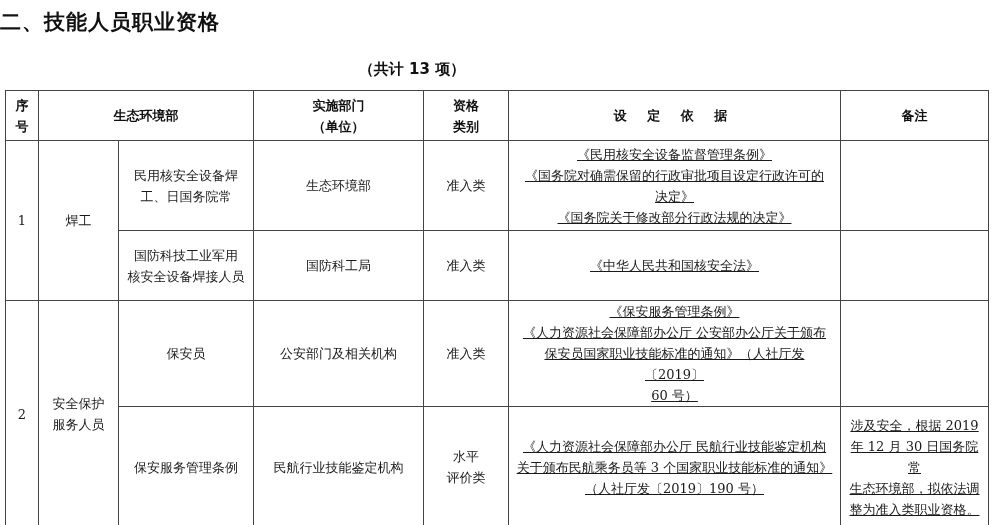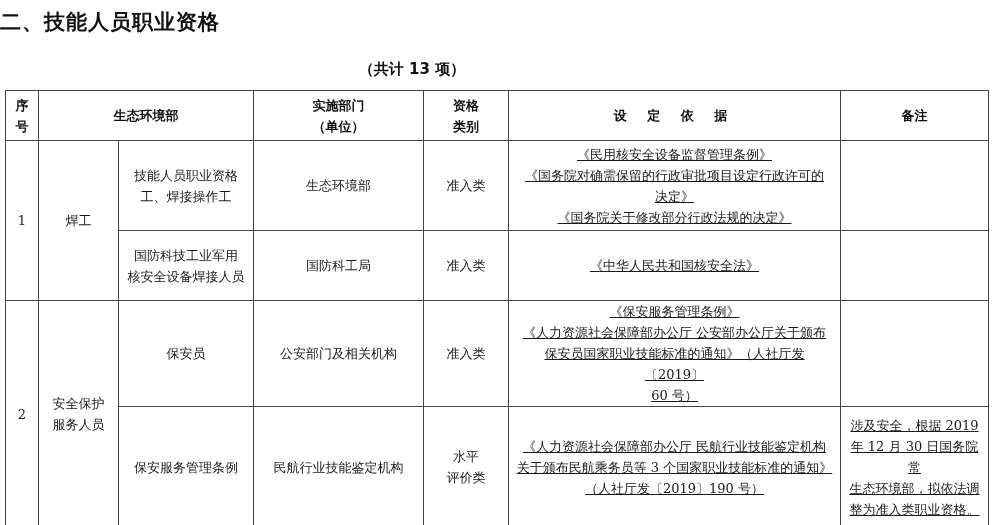--- a/index.html
+++ b/index.html
@@ -72,22 +72,22 @@
     <th class="spaced">设 定 依 据</th>
     <th>备注</th>
   </tr>
 
   <tr style="height:90px">
     <td rowspan="2">1</td>
     <td rowspan="2">
       <span class="line">焊工</span>
     </td>
     <td>
-      <span class="line">技能人员职业资格</span>
-      <span class="line">工、焊接操作工</span>
+      <span class="line">民用核安全设备焊</span>
+      <span class="line">工、日国务院常</span>
     </td>
     <td>生态环境部</td>
     <td>
       <span class="line">准入类</span>
     </td>
     <td class="basis">
       <span class="line">《民用核安全设备监督管理条例》</span>
       <span class="line">《国务院对确需保留的行政审批项目设定行政许可的</span>
       <span class="line">决定》</span>
       <span class="line">《国务院关于修改部分行政法规的决定》</span>

